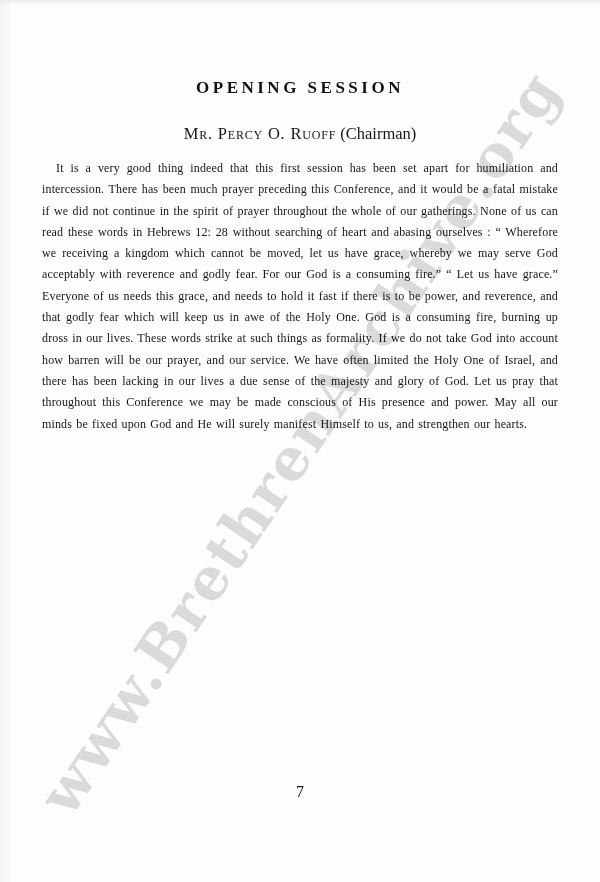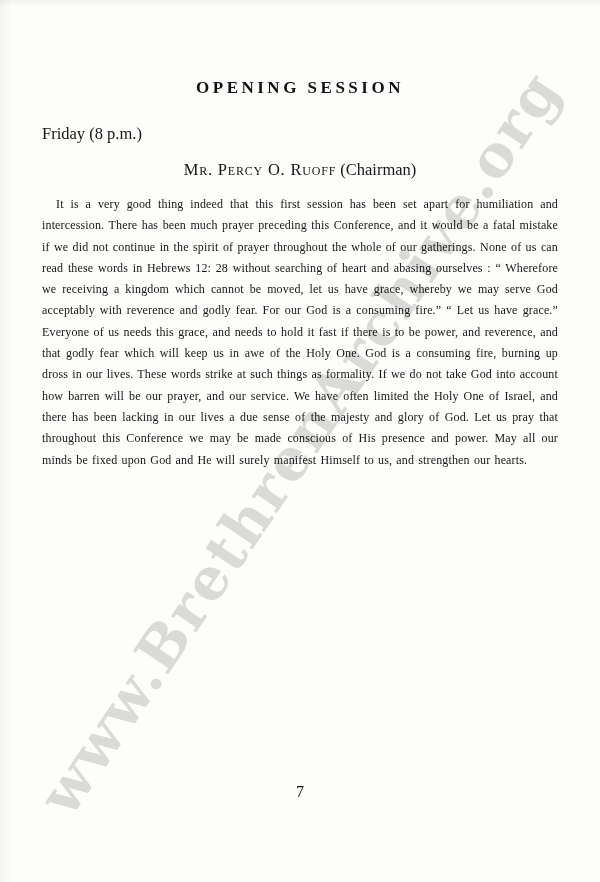--- a/index.html
+++ b/index.html
@@ -94,21 +94,20 @@
 <body>
 
 <div class="page">
 
   <div class="watermark">www.BrethrenArchive.org</div>
 
   <div class="content">
 
     <h1 class="title">OPENING SESSION</h1>
 
-    <p class="dateline">Friday (8 p.m.)</p>
 
     <p class="speaker">
       <span class="speaker-name">Mr. Percy O. Ruoff</span>
       <span> </span>
       <span class="speaker-role">(Chairman)</span>
     </p>
 
     <p class="body-text">It is a very good thing indeed that this first session has been set apart for humiliation and intercession.  There has been much prayer preceding this Conference, and it would be a fatal mistake if we did not continue in the spirit of prayer throughout the whole of our gatherings.  None of us can read these words in Hebrews 12: 28 without searching of heart and abasing ourselves : “ Wherefore we receiving a kingdom which cannot be moved, let us have grace, whereby we may serve God acceptably with reverence and godly fear.  For our God is a consuming fire.”  “ Let us have grace.”  Everyone of us needs this grace, and needs to hold it fast if there is to be power, and reverence, and that godly fear which will keep us in awe of the Holy One.  God is a consuming fire, burning up dross in our lives.  These words strike at such things as formality.  If we do not take God into account how barren will be our prayer, and our service.  We have often limited the Holy One of Israel, and there has been lacking in our lives a due sense of the majesty and glory of God.  Let us pray that throughout this Conference we may be made conscious of His presence and power.  May all our minds be fixed upon God and He will surely manifest Himself to us, and strengthen our hearts.</p>
 
   </div>

